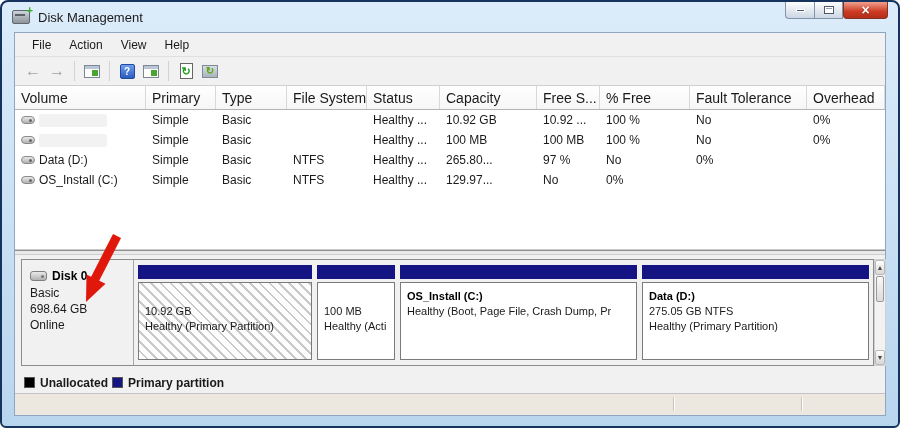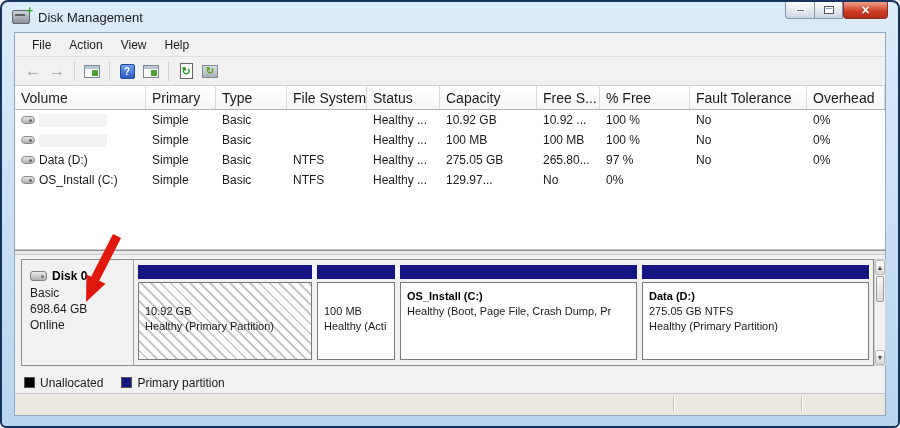--- a/index.html
+++ b/index.html
@@ -81,21 +81,21 @@
   .plabel { font-size:11px; font-weight:bold; color:#000; line-height:15px; height:15px; white-space:nowrap; }
   .pline { font-size:11px; color:#1a1a1a; line-height:15px; white-space:nowrap; }
 
   .vscroll { width:17px; height:107px; margin-left:auto; border:1px solid #cfcfcf; background:#f2f2f2; display:flex; flex-direction:column; }
   .sb-btn { height:15px; background:linear-gradient(#fefefe,#d7d7d7); border:1px solid #b9b9b9; border-radius:2px; font-size:7px; color:#4a4a4a; display:flex; align-items:center; justify-content:center; }
   .sb-track { flex:1; display:flex; flex-direction:column; }
   .sb-thumb { height:26px; margin:1px; background:linear-gradient(#f8f8f8,#dcdcdc); border:1px solid #9a9a9a; border-radius:2px; display:flex; flex-direction:column; justify-content:center; gap:2px; padding:0 3px; }
   .sb-thumb i { display:block; height:1px; background:#8f8f8f; }
 
   
-  .legend { height:22px; display:flex; align-items:center; gap:18px; padding-left:9px; background:#f1f1f1; border-bottom:1px solid #c4c4c4; }
+  .legend { height:22px; display:flex; align-items:center; gap:4px; padding-left:9px; background:#f1f1f1; border-bottom:1px solid #c4c4c4;font-weight:bold; }
   .legend-item { display:flex; align-items:center; gap:5px; }
   .swatch { width:11px; height:11px; border:1px solid #555; }
   .sw-unallocated { background:#000000; }
   .sw-primary { background:#141483; }
   .legend-label { font-size:12px; color:#1a1a1a; }
 
   .statusbar { height:21px; background:#ece8e0; position:relative; }
   .sb-sep { position:absolute; top:3px; width:2px; height:14px; border-left:1px solid #c9c4ba; border-right:1px solid #ffffff; }
   .sep-a { right:210px; } .sep-b { right:82px; }
 
@@ -211,21 +211,20 @@
 
       <div class="vt-grid vt-row">
         <div class="cell vol-cell">
             <span class="vol-icon"></span>
             <span>Data (D:)</span>
           </div>
         <div class="cell">Simple</div>
         <div class="cell">Basic</div>
         <div class="cell">NTFS</div>
         <div class="cell">Healthy ...</div>
-        <div class="cell">275.05 GB</div>
         <div class="cell">265.80...</div>
         <div class="cell">97 %</div>
         <div class="cell">No</div>
         <div class="cell">0%</div>
       </div>
 
       <div class="vt-grid vt-row">
         <div class="cell vol-cell">
             <span class="vol-icon"></span>
             <span>OS_Install (C:)</span>

